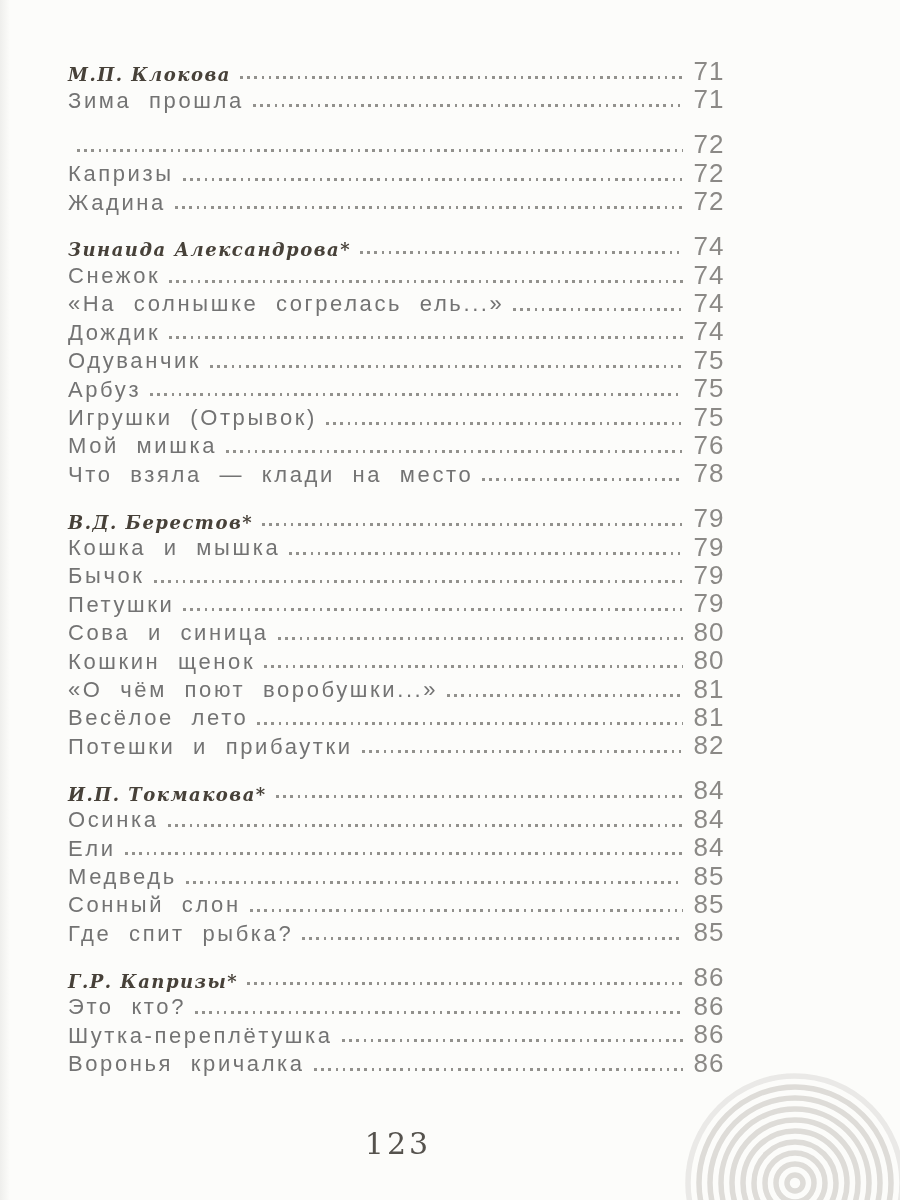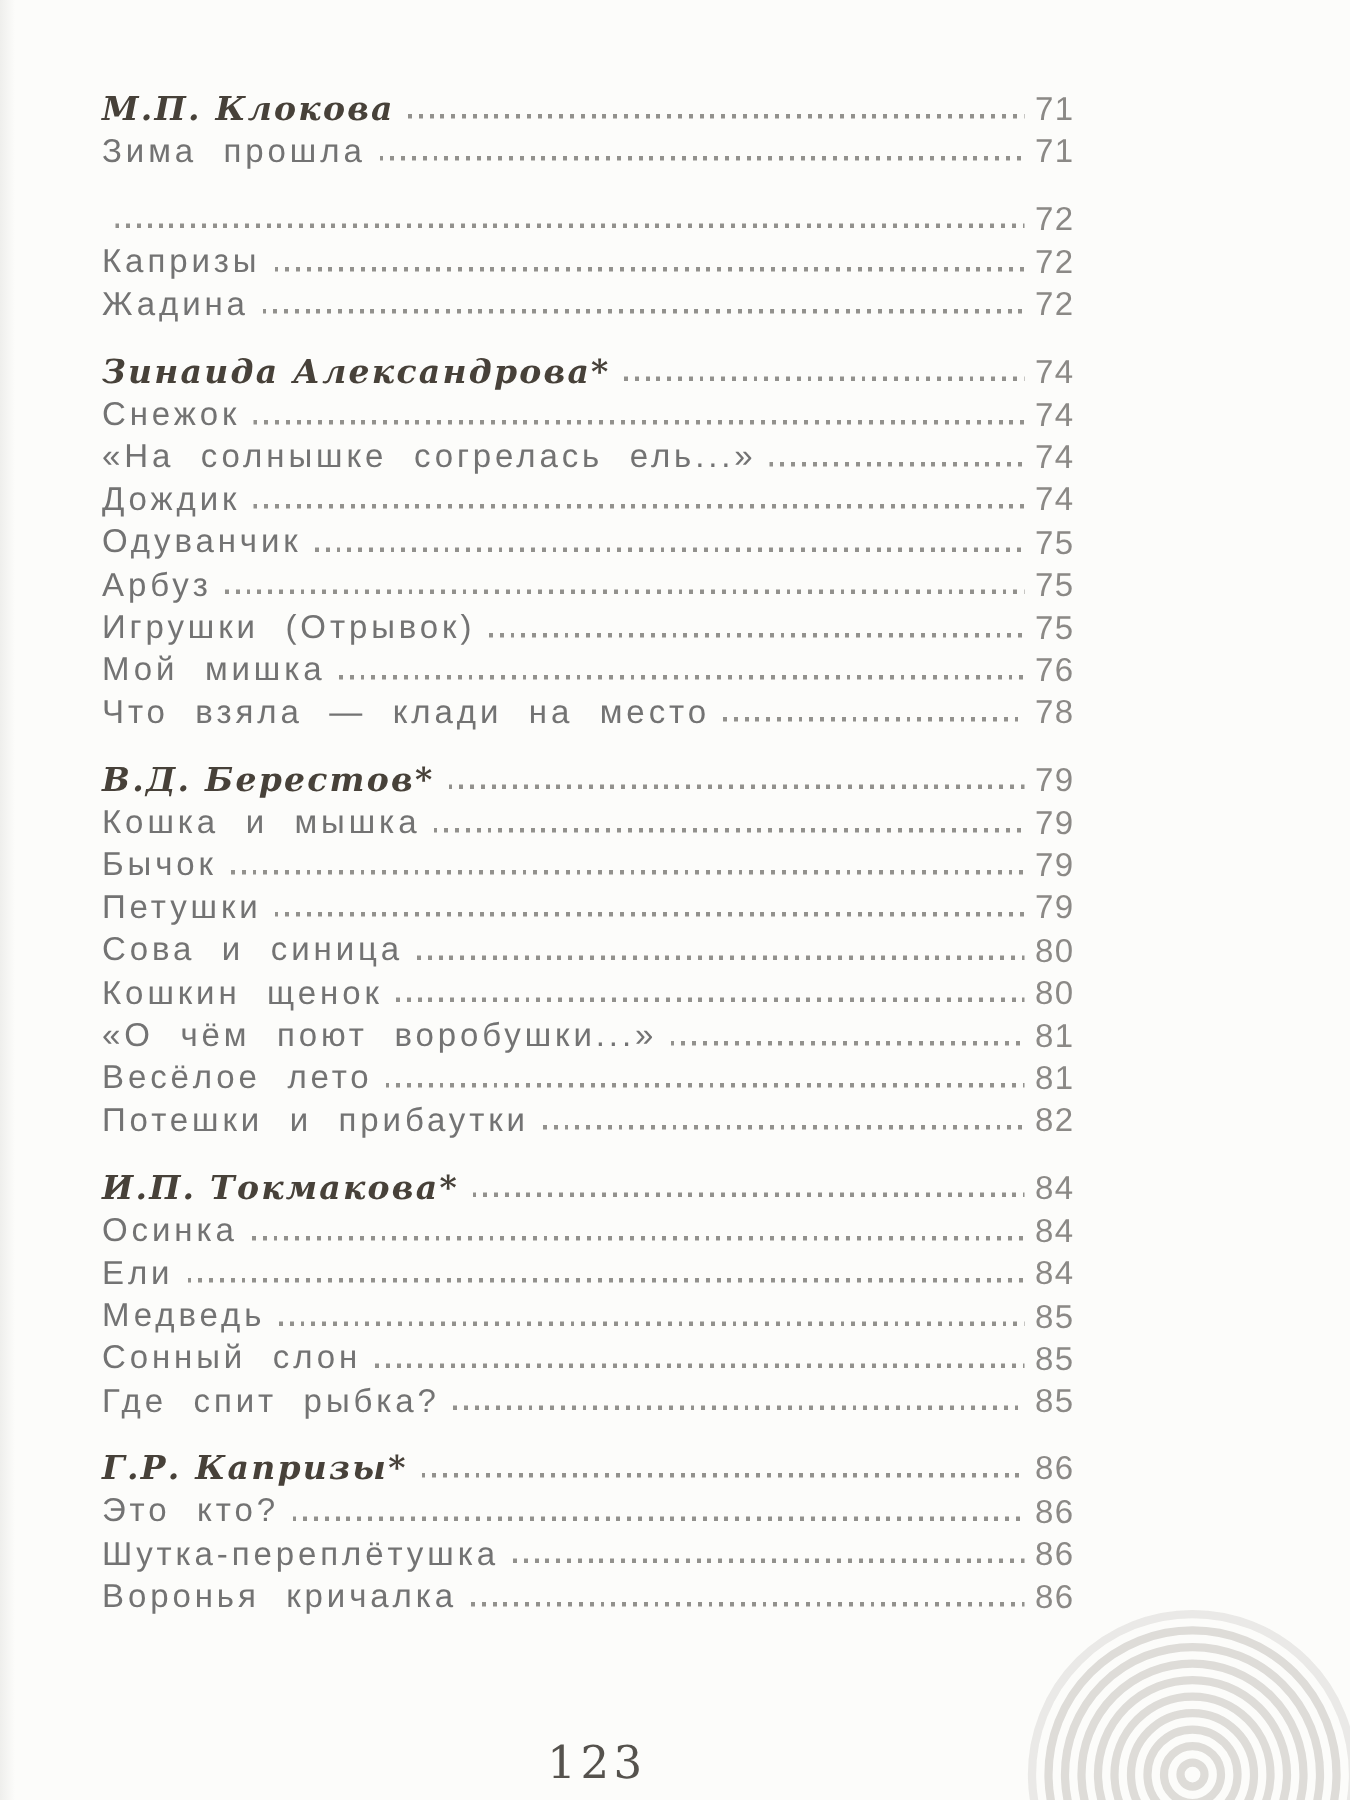--- a/index.html
+++ b/index.html
@@ -18,41 +18,41 @@
   }
   .row{
     display:flex;align-items:flex-end;height:28.4px;
   }
   .row.heading{
     height:31px;margin-top:14px;
   }
   .author{
     font-family:"DejaVu Serif","Liberation Serif",serif;
     font-weight:bold;font-style:italic;
-    font-size:22px;line-height:1.1;color:#474139;
+    font-size:18px;line-height:1.1;color:#474139;
     letter-spacing:1.5px;white-space:nowrap;
   }
   .title{
     font-size:22px;line-height:1.12;color:#737373;
     letter-spacing:2.6px;word-spacing:9px;white-space:nowrap;
   }
   .leader{
     flex:1;height:3px;margin:0 7px 6px 9px;
     background:repeating-linear-gradient(90deg,#92918d 0 2.6px,transparent 2.6px 7.2px);
   }
   .page-num{
-    font-size:22px;line-height:1;color:#8b8986;
-    min-width:38px;text-align:left;letter-spacing:1px;
+    font-size:26px;line-height:1;color:#8b8986;
+    min-width:38px;text-align:center;letter-spacing:1px;
     margin-bottom:1px;
   }
   .footer{
     position:absolute;left:68px;top:1126px;width:660px;
     text-align:center;
     font-family:"DejaVu Serif","Liberation Serif",serif;
-    font-size:30px;color:#55524d;letter-spacing:3px;margin-top:32px;
+    font-size:30px;color:#55524d;letter-spacing:3px;
   }
   .watermark{
     position:absolute;left:656px;top:1072px;width:244px;height:128px;
     opacity:0.85;pointer-events:none;
   }
 </style>
 </head>
 <body>
 
 <div class="page-edge-left"></div>

